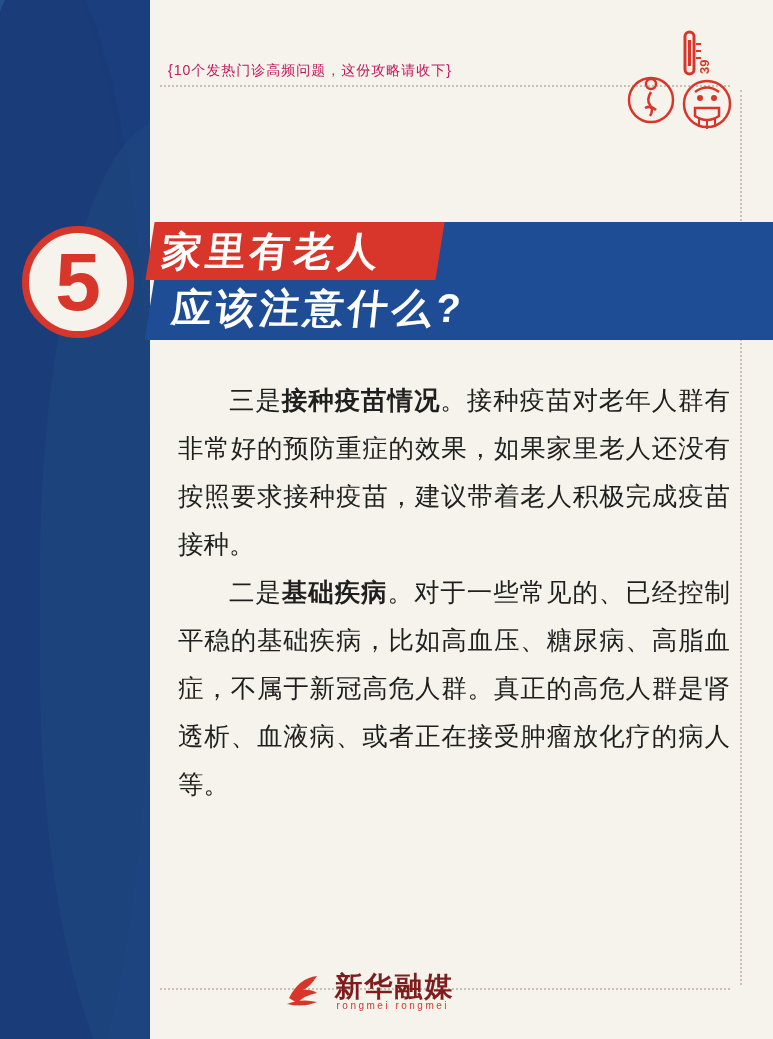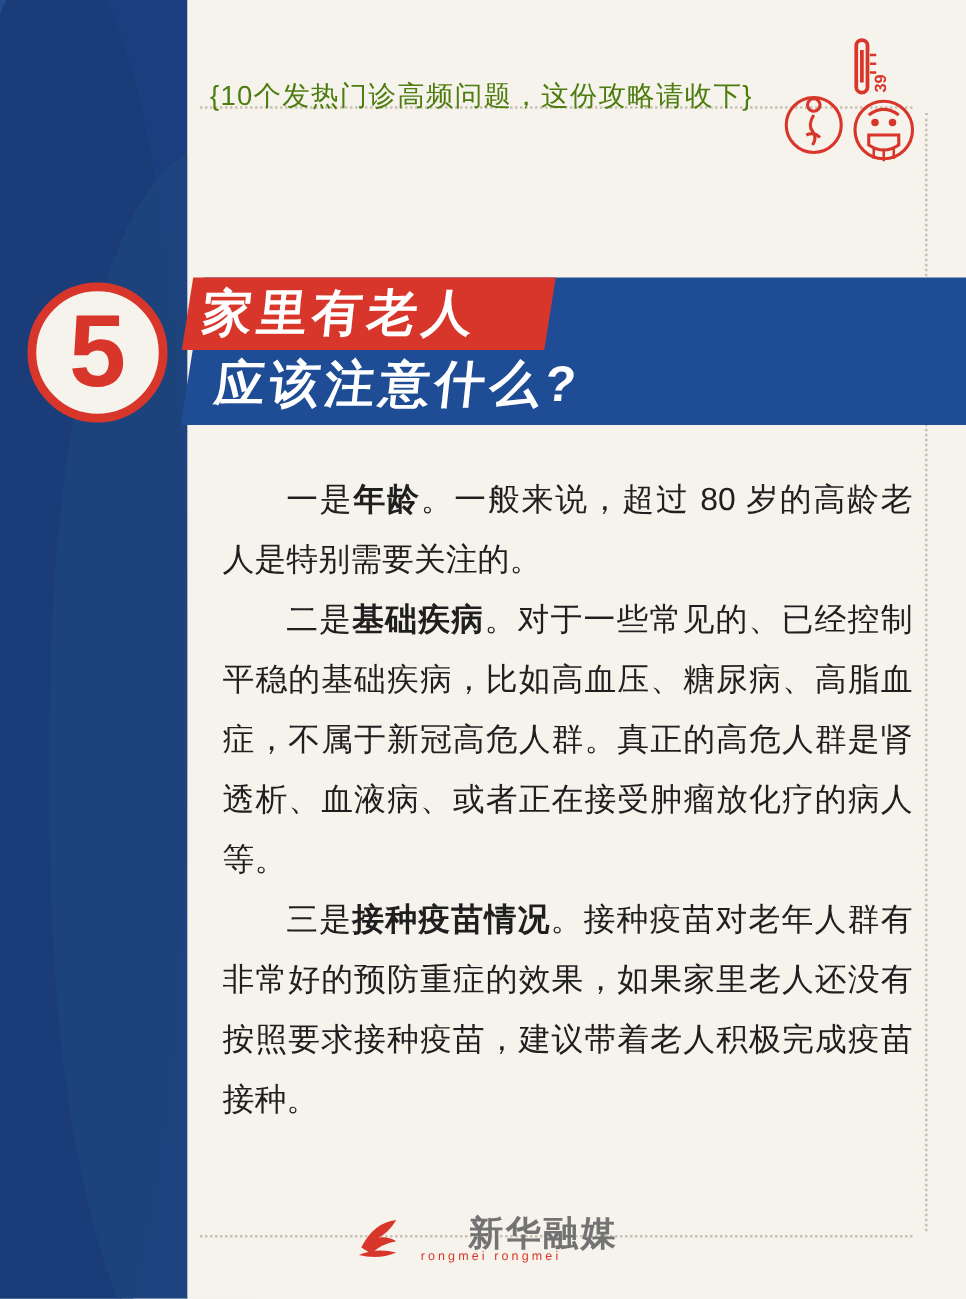--- a/index.html
+++ b/index.html
@@ -78,22 +78,22 @@
     left: 740px; top: 90px;
     width: 0; height: 895px;
     border-left: 2px dotted #c9c2b4;
   }
 
   
   .header-title {
     position: absolute;
     left: 168px; top: 62px;
     width: 470px;
-    font-size: 22px;
-    color: #4d7c0f;
+    font-size: 14px;
+    color: #be185d;
     letter-spacing: 1px;
     white-space: nowrap;
   }
 
   
   .illus {
     position: absolute;
     right: 22px; top: 26px;
     width: 130px; height: 120px;
   }
@@ -192,24 +192,23 @@
   .logo-mark {
     position: absolute;
     left: 8px; top: 6px;
     width: 44px; height: 38px;
   }
   .logo-text {
     position: absolute;
     left: 58px; top: 2px;
     font-size: 28px;
     font-weight: bold;
-    color: #737373;
+    color: #7f1d1d;
     letter-spacing: 2px;
     white-space: nowrap;
-    margin-left: 40px;
   }
   .logo-sub {
     position: absolute;
     left: 60px; top: 34px;
     font-size: 10px;
     color: #d9362b;
     letter-spacing: 2.5px;
     white-space: nowrap;
   }
 </style>
@@ -265,23 +264,22 @@
     <div class="bar-blue"></div>
     <div class="bar-red"></div>
     <div class="title-line1">家里有老人</div>
     <div class="title-line2">应该注意什么?</div>
     <div class="num-circle">
       <span>5</span>
     </div>
   </div>
 
   <div class="body-text">
-    <p><span>一是</span><b>年龄</b><span>。一般来说，超过 80 岁的高龄老人是特别需要关注的。</span></p>
+    <p><span>三是</span><b>接种疫苗情况</b><span>。接种疫苗对老年人群有非常好的预防重症的效果，如果家里老人还没有按照要求接种疫苗，建议带着老人积极完成疫苗接种。</span></p>
     <p><span>二是</span><b>基础疾病</b><span>。对于一些常见的、已经控制平稳的基础疾病，比如高血压、糖尿病、高脂血症，不属于新冠高危人群。真正的高危人群是肾透析、血液病、或者正在接受肿瘤放化疗的病人等。</span></p>
-    <p><span>三是</span><b>接种疫苗情况</b><span>。接种疫苗对老年人群有非常好的预防重症的效果，如果家里老人还没有按照要求接种疫苗，建议带着老人积极完成疫苗接种。</span></p>
   </div>
 
   <div class="footer-logo">
     <svg class="logo-mark" viewBox="0 0 44 38">
       <path d="M4 26 q10 -20 28 -22 q-6 10 -14 14 q8 -1 14 3 q-12 2 -20 10 z" fill="#d9362b"></path>
       <path d="M2 32 q14 -6 30 -2 q-14 6 -30 2 z" fill="#d9362b"></path>
     </svg>
     <div class="logo-text">新华融媒</div>
     <div class="logo-sub">rongmei rongmei</div>
   </div>

